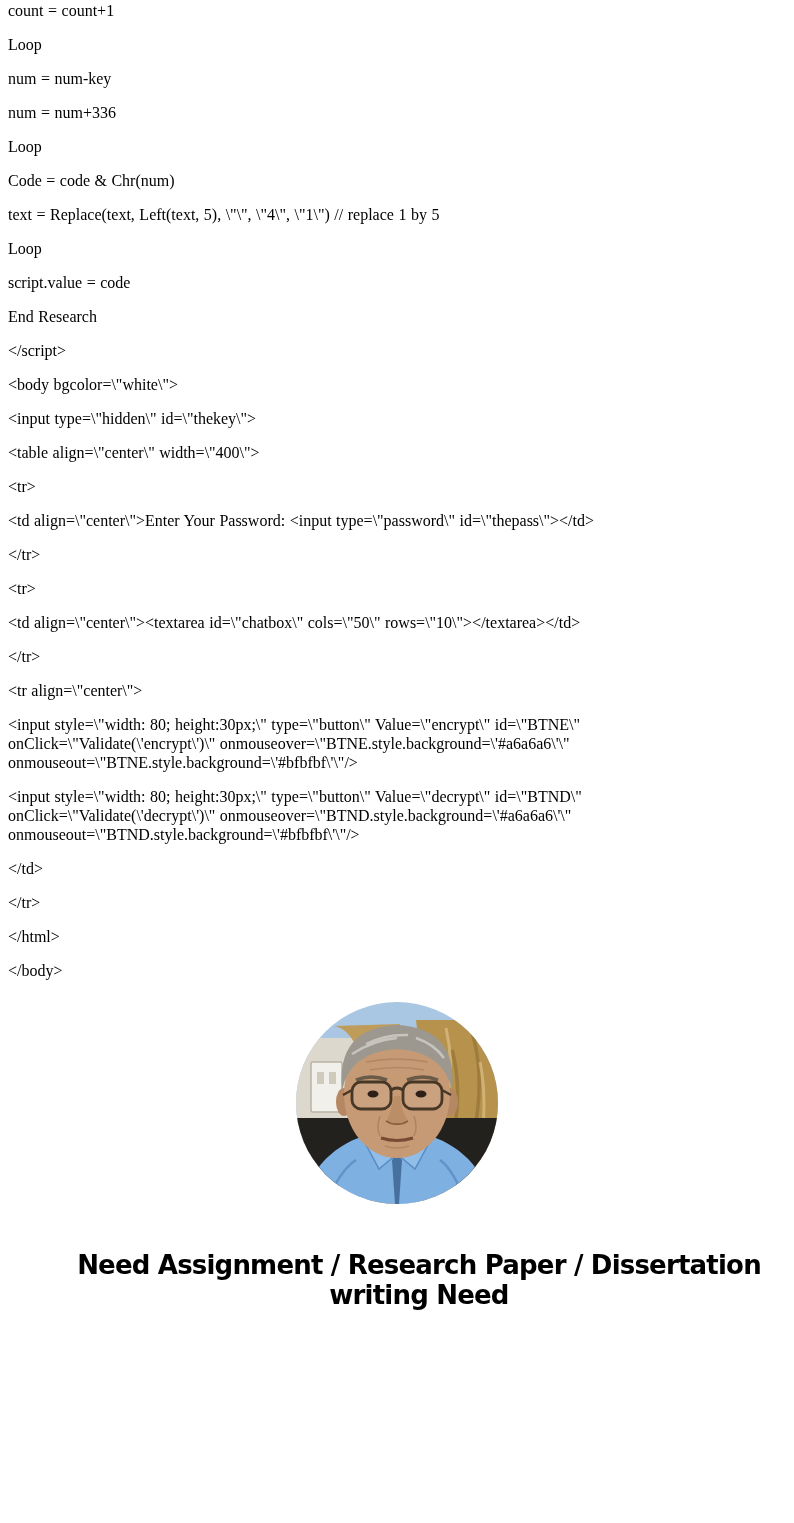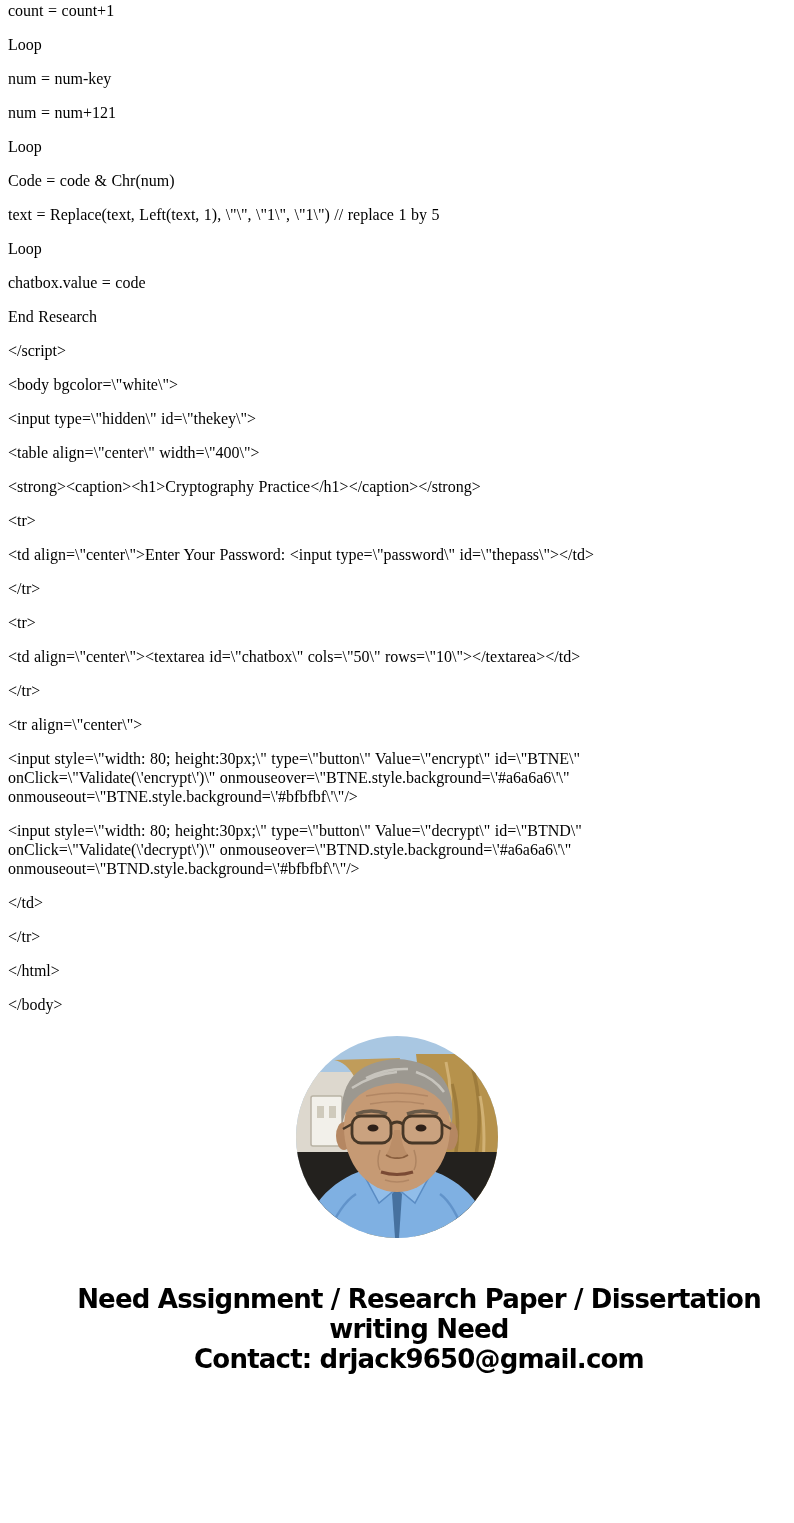--- a/index.html
+++ b/index.html
@@ -43,32 +43,31 @@
   }
   .footer-line { white-space: nowrap; margin-left: 44px; }
 </style>
 </head>
 <body>
 
 <div class="code-listing">
     <p class="code-line">count = count+1</p>
     <p class="code-line">Loop</p>
     <p class="code-line">num = num-key</p>
-    <p class="code-line">num = num+121</p>
+    <p class="code-line">num = num+336</p>
     <p class="code-line">Loop</p>
     <p class="code-line">Code = code &amp; Chr(num)</p>
-    <p class="code-line">text = Replace(text, Left(text, 1), \"\", \"1\", \"1\") // replace 1 by 5</p>
+    <p class="code-line">text = Replace(text, Left(text, 5), \"\", \"4\", \"1\") // replace 1 by 5</p>
     <p class="code-line">Loop</p>
-    <p class="code-line">chatbox.value = code</p>
+    <p class="code-line">script.value = code</p>
     <p class="code-line">End Research</p>
     <p class="code-line">&lt;/script&gt;</p>
     <p class="code-line">&lt;body bgcolor=\"white\"&gt;</p>
     <p class="code-line">&lt;input type=\"hidden\" id=\"thekey\"&gt;</p>
     <p class="code-line">&lt;table align=\"center\" width=\"400\"&gt;</p>
-    <p class="code-line">&lt;strong&gt;&lt;caption&gt;&lt;h1&gt;Cryptography Practice&lt;/h1&gt;&lt;/caption&gt;&lt;/strong&gt;</p>
     <p class="code-line">&lt;tr&gt;</p>
     <p class="code-line">&lt;td align=\"center\"&gt;Enter Your Password: &lt;input type=\"password\" id=\"thepass\"&gt;&lt;/td&gt;</p>
     <p class="code-line">&lt;/tr&gt;</p>
     <p class="code-line">&lt;tr&gt;</p>
     <p class="code-line">&lt;td align=\"center\"&gt;&lt;textarea id=\"chatbox\" cols=\"50\" rows=\"10\"&gt;&lt;/textarea&gt;&lt;/td&gt;</p>
     <p class="code-line">&lt;/tr&gt;</p>
     <p class="code-line">&lt;tr align=\"center\"&gt;</p>
     <p class="code-line">&lt;input style=\"width: 80; height:30px;\" type=\"button\" Value=\"encrypt\" id=\"BTNE\" onClick=\"Validate(\'encrypt\')\" onmouseover=\"BTNE.style.background=\'#a6a6a6\'\" onmouseout=\"BTNE.style.background=\'#bfbfbf\'\"/&gt;</p>
     <p class="code-line">&lt;input style=\"width: 80; height:30px;\" type=\"button\" Value=\"decrypt\" id=\"BTND\" onClick=\"Validate(\'decrypt\')\" onmouseover=\"BTND.style.background=\'#a6a6a6\'\" onmouseout=\"BTND.style.background=\'#bfbfbf\'\"/&gt;</p>
     <p class="code-line">&lt;/td&gt;</p>
@@ -138,14 +137,13 @@
 
       <path d="M85,136 Q101,141 117,136" stroke="#7a4a34" stroke-width="3" fill="none"></path>
       <path d="M89,144 Q101,148 113,144" stroke="#a87e5c" stroke-width="1.5" fill="none" opacity="0.7"></path>
     </g>
   </svg>
 </div>
 
 <div class="footer">
   <div class="footer-line">Need Assignment / Research Paper / Dissertation</div>
   <div class="footer-line">writing Need</div>
-  <div class="footer-line">Contact: drjack9650@gmail.com</div>
 </div>
 
 </body></html>

